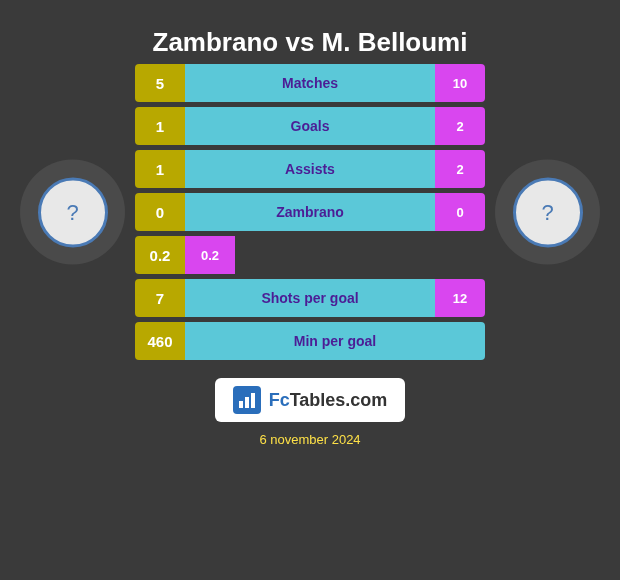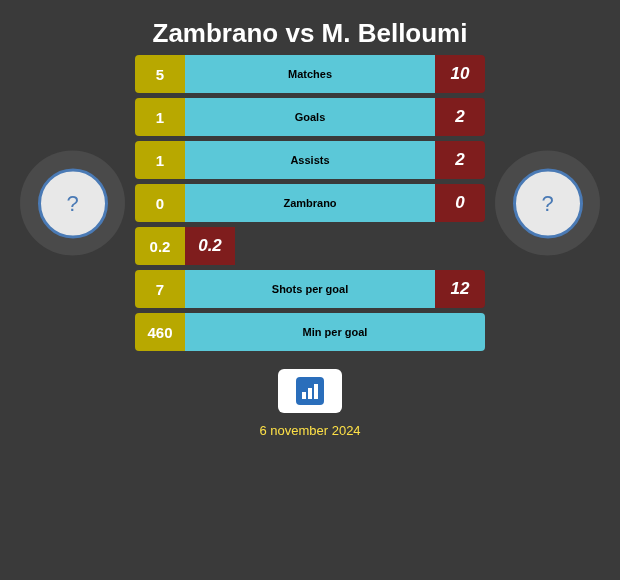--- a/index.html
+++ b/index.html
@@ -7,21 +7,21 @@
       width: 620px;
       height: 580px;
       background: #3a3a3a;
       font-family: Arial, sans-serif;
       overflow: hidden;
       position: relative;
     }
 
     .page-title {
       text-align: center;
-      padding: 18px 20px 6px;
+      padding: 27px 20px 6px;
       color: #fff;
       font-size: 26px;
       font-weight: bold;
     }
 
     .subtitle {
       text-align: center;
       color: #ccc;
       font-size: 13px;
       margin-bottom: 18px;
@@ -67,43 +67,42 @@
       height: 100%;
       display: flex;
       align-items: center;
       justify-content: center;
       flex-shrink: 0;
       z-index: 2;
     }
 
     .stat-label {
       background: #5bc8d8;
-      color: #000000;
-      font-weight: bold;
-      font-size: 11px;
+      color: #4c1d95;
+      font-weight: bold;
+      font-size: 14px;
       flex: 1;
       height: 100%;
       display: flex;
       align-items: center;
       justify-content: center;
       text-align: center;
     }
 
     .stat-right-val {
-      background: #7f1d1d;
+      background: #d946ef;
       color: #fff;
       font-weight: bold;
-      font-size: 17px;
+      font-size: 13px;
       width: 50px;
       height: 100%;
       display: flex;
       align-items: center;
       justify-content: center;
       flex-shrink: 0;
-      font-style: italic;
     }
 
     .branding {
       text-align: center;
       margin-top: 18px;
       margin-bottom: 10px;
     }
 
     .branding-box {
       display: inline-flex;
@@ -240,17 +239,20 @@
 
   <div class="branding">
     <div class="branding-box">
       <div class="branding-icon">
         <svg width="18" height="18" viewBox="0 0 18 18" fill="none">
           <rect x="1" y="10" width="4" height="7" fill="white"></rect>
           <rect x="7" y="6" width="4" height="11" fill="white"></rect>
           <rect x="13" y="2" width="4" height="15" fill="white"></rect>
         </svg>
       </div>
+      <div class="branding-text">
+        <span>Fc</span><span style="color:#333">Tables.com</span>
+      </div>
     </div>
   </div>
 
   <p class="date-text">6 november 2024</p>
 </div>
 
 </body></html>

